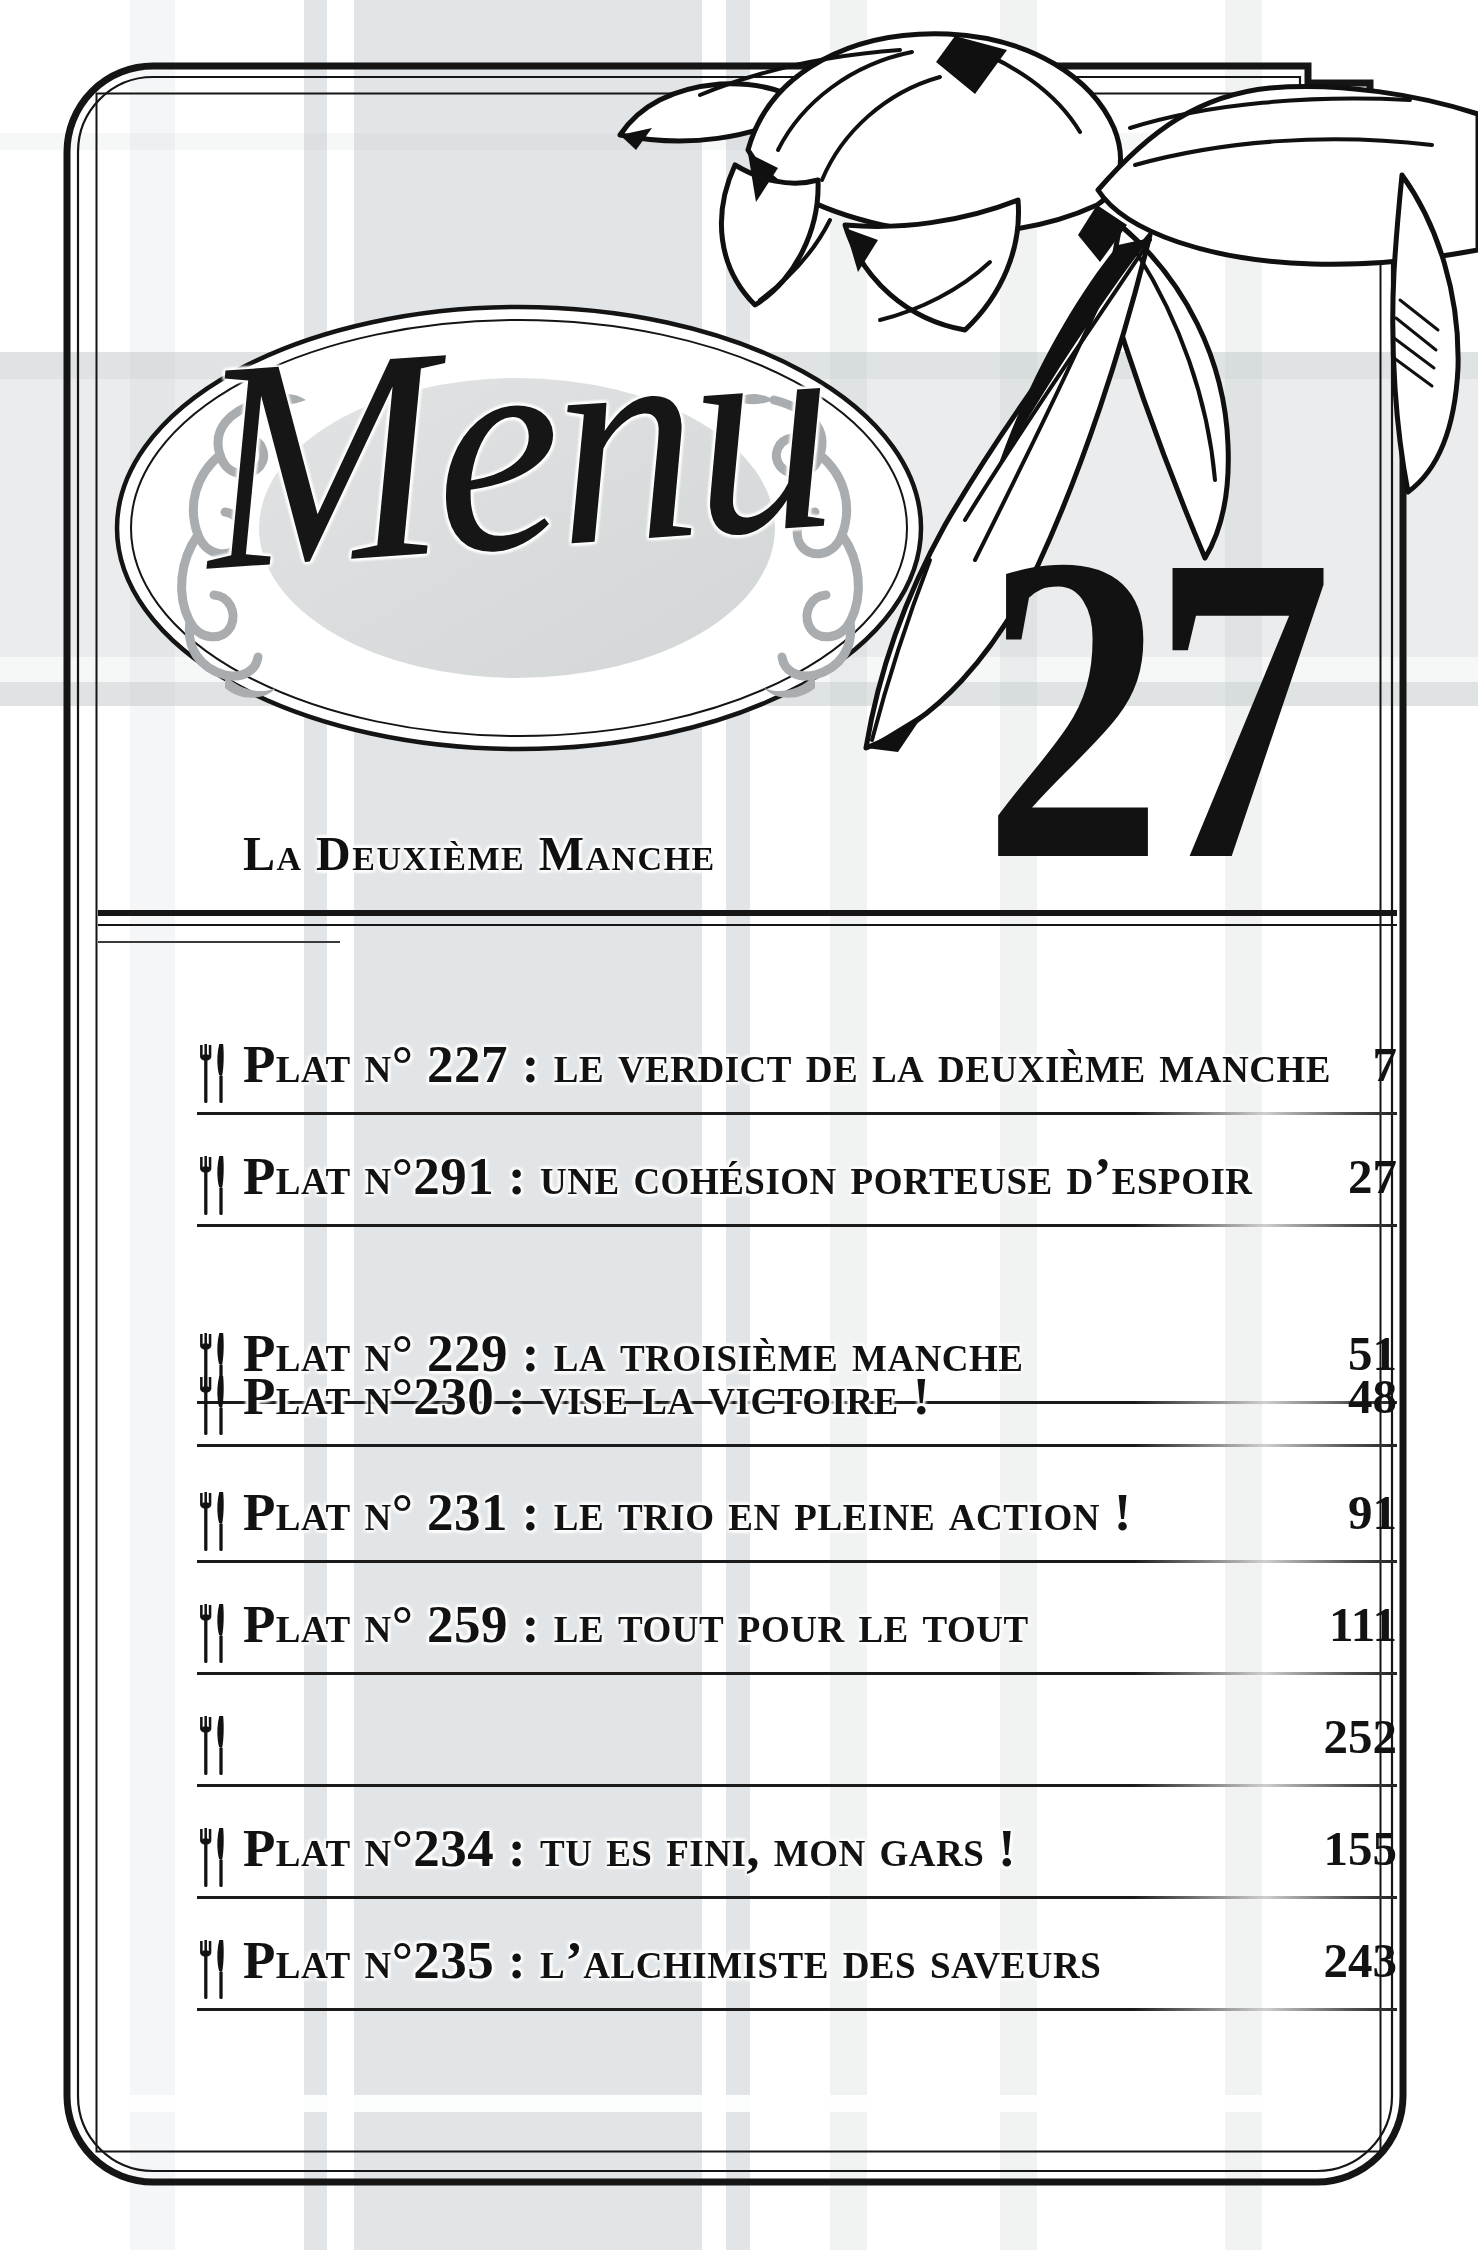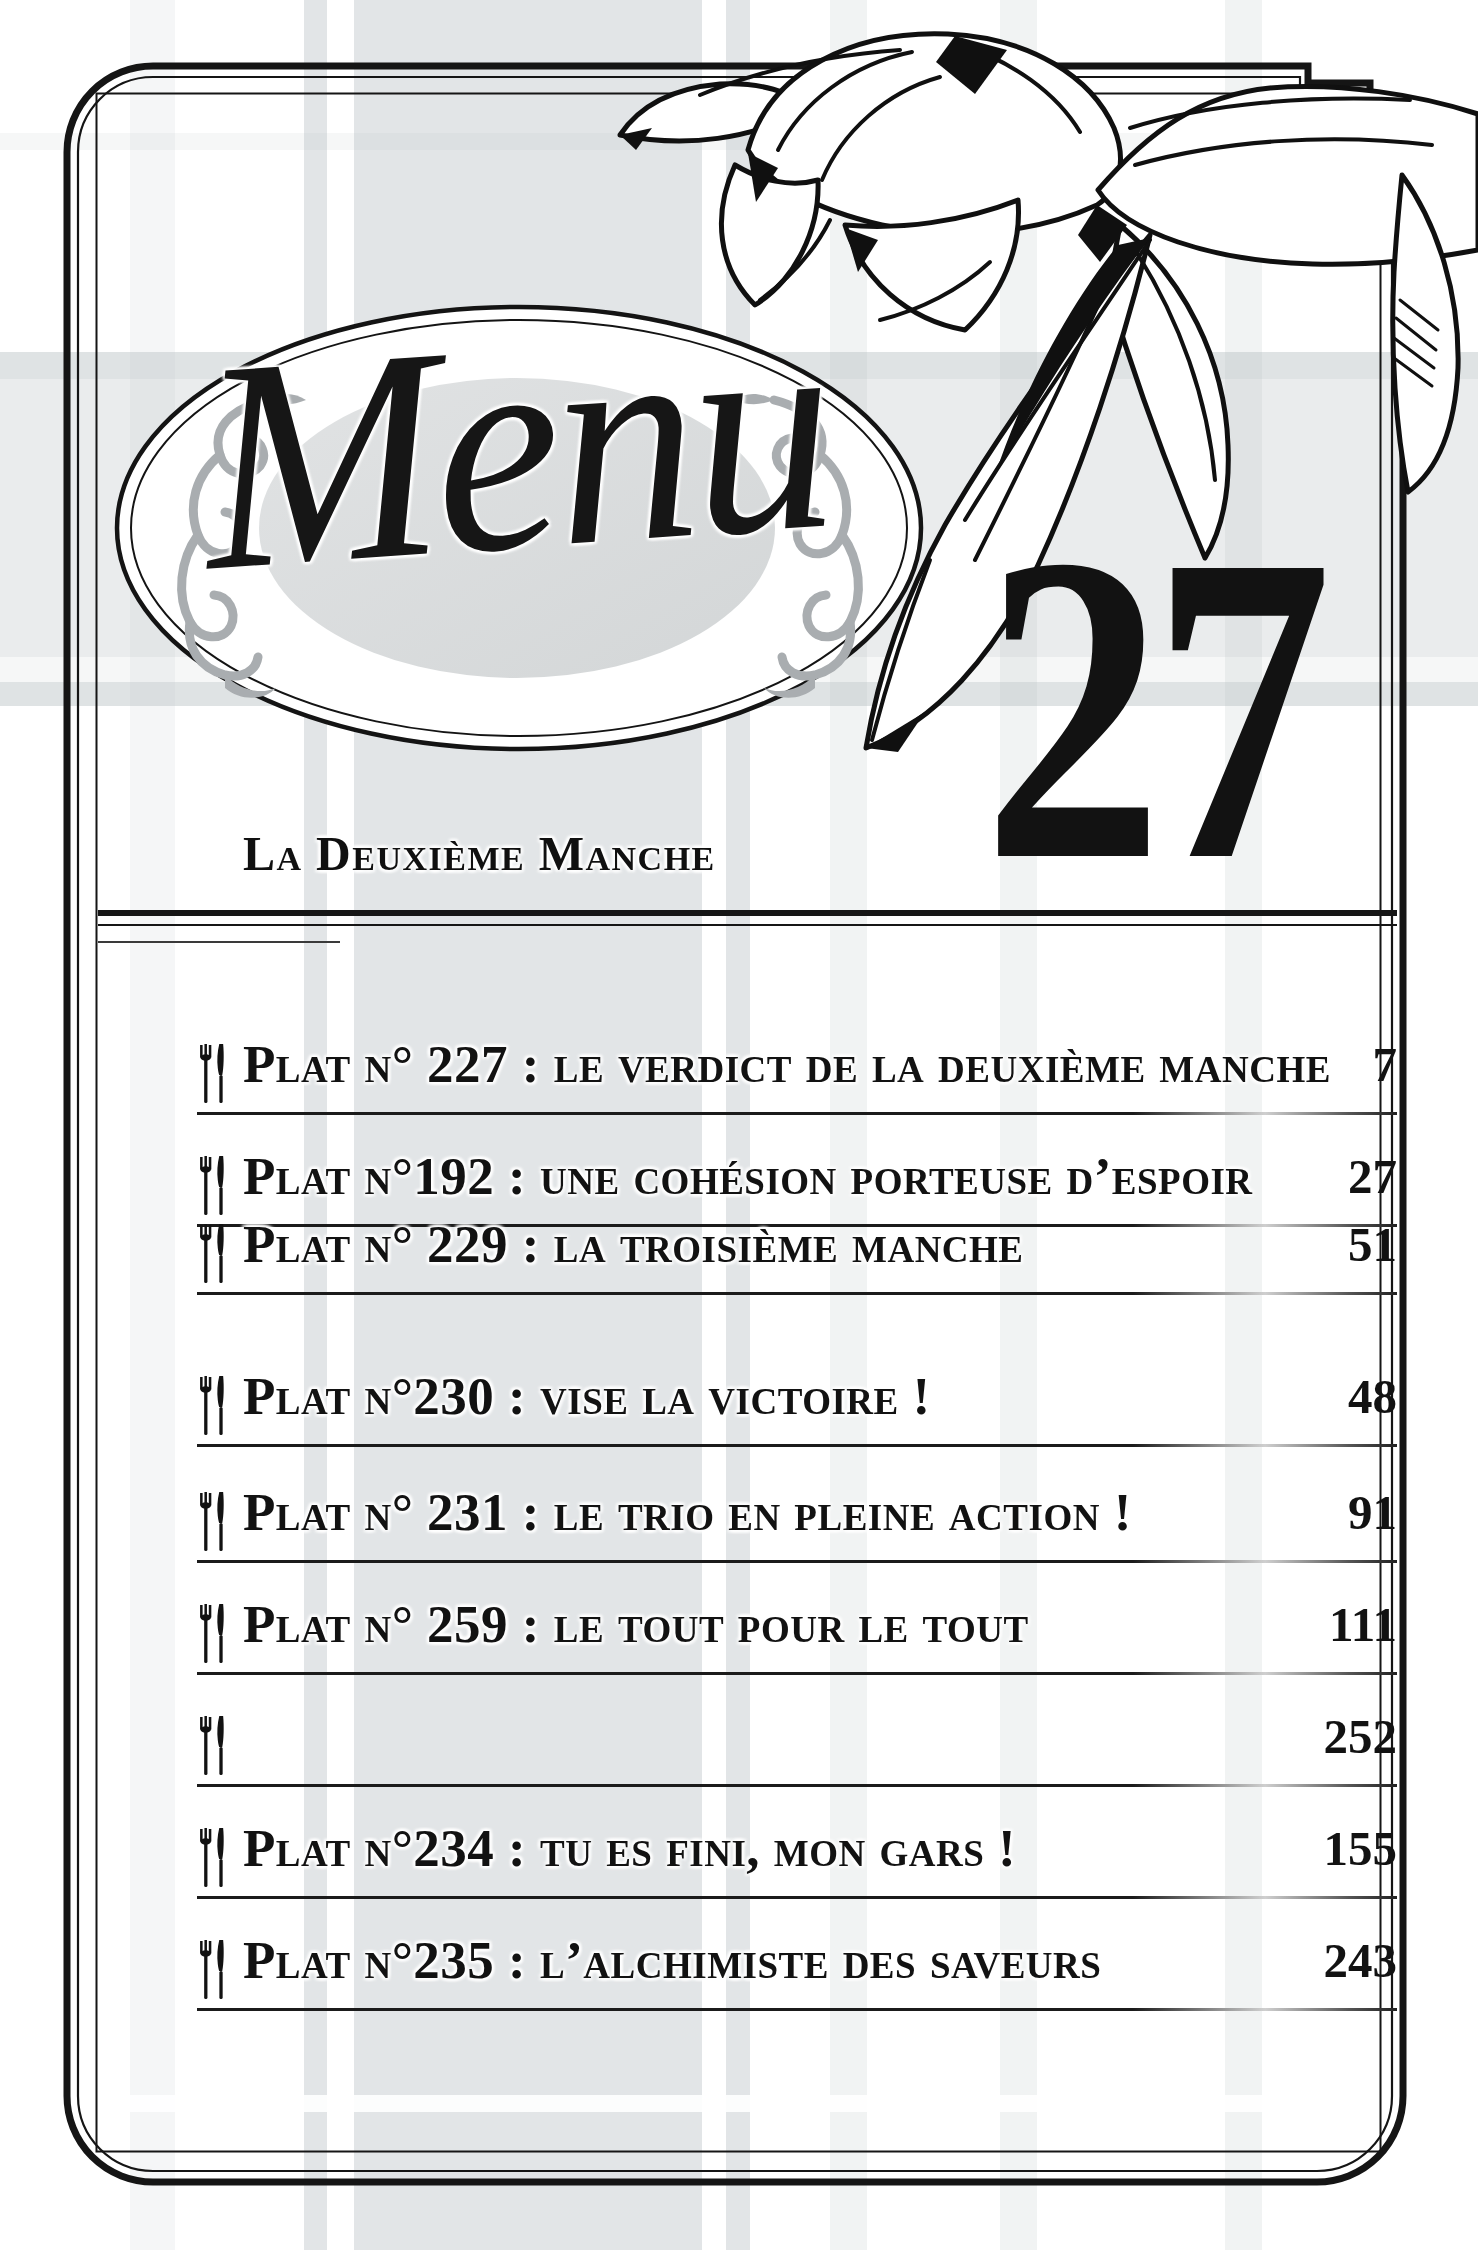--- a/index.html
+++ b/index.html
@@ -187,26 +187,26 @@
     <div class="toc-row" style="top:1143px;">
       <svg class="bullet" viewBox="0 0 30 64">
         <g stroke="#121212" fill="#121212">
             <path d="M4,2 V15 M8.5,1 V15 M13,2 V15" stroke-width="2.6" fill="none"></path>
             <ellipse cx="8.5" cy="15" rx="5.4" ry="3.4" stroke="none"></ellipse>
             <rect x="6.9" y="15" width="3.4" height="47" rx="1.6" stroke="none"></rect>
             <path d="M22.5,1 C20.5,9 20,18 21,26 C21.4,29.5 21.9,31.5 22.4,33 L25.6,33 C27.1,26 27.6,12 26.5,1 Z" stroke="none"></path>
             <rect x="22.6" y="33" width="3.4" height="29" rx="1.6" stroke="none"></rect>
           </g>
       </svg>
-      <div class="label halo">Plat n°192 : une cohésion porteuse d’espoir</div>
+      <div class="label halo">Plat n°291 : une cohésion porteuse d’espoir</div>
       <div class="pageno">27</div>
       <div class="rule-under"></div>
     </div>
 
-    <div class="toc-row" style="top:1211px;">
+    <div class="toc-row" style="top:1320px;">
       <svg class="bullet" viewBox="0 0 30 64">
         <g stroke="#121212" fill="#121212">
             <path d="M4,2 V15 M8.5,1 V15 M13,2 V15" stroke-width="2.6" fill="none"></path>
             <ellipse cx="8.5" cy="15" rx="5.4" ry="3.4" stroke="none"></ellipse>
             <rect x="6.9" y="15" width="3.4" height="47" rx="1.6" stroke="none"></rect>
             <path d="M22.5,1 C20.5,9 20,18 21,26 C21.4,29.5 21.9,31.5 22.4,33 L25.6,33 C27.1,26 27.6,12 26.5,1 Z" stroke="none"></path>
             <rect x="22.6" y="33" width="3.4" height="29" rx="1.6" stroke="none"></rect>
           </g>
       </svg>
       <div class="label halo">Plat n° 229 : la troisième manche</div>

